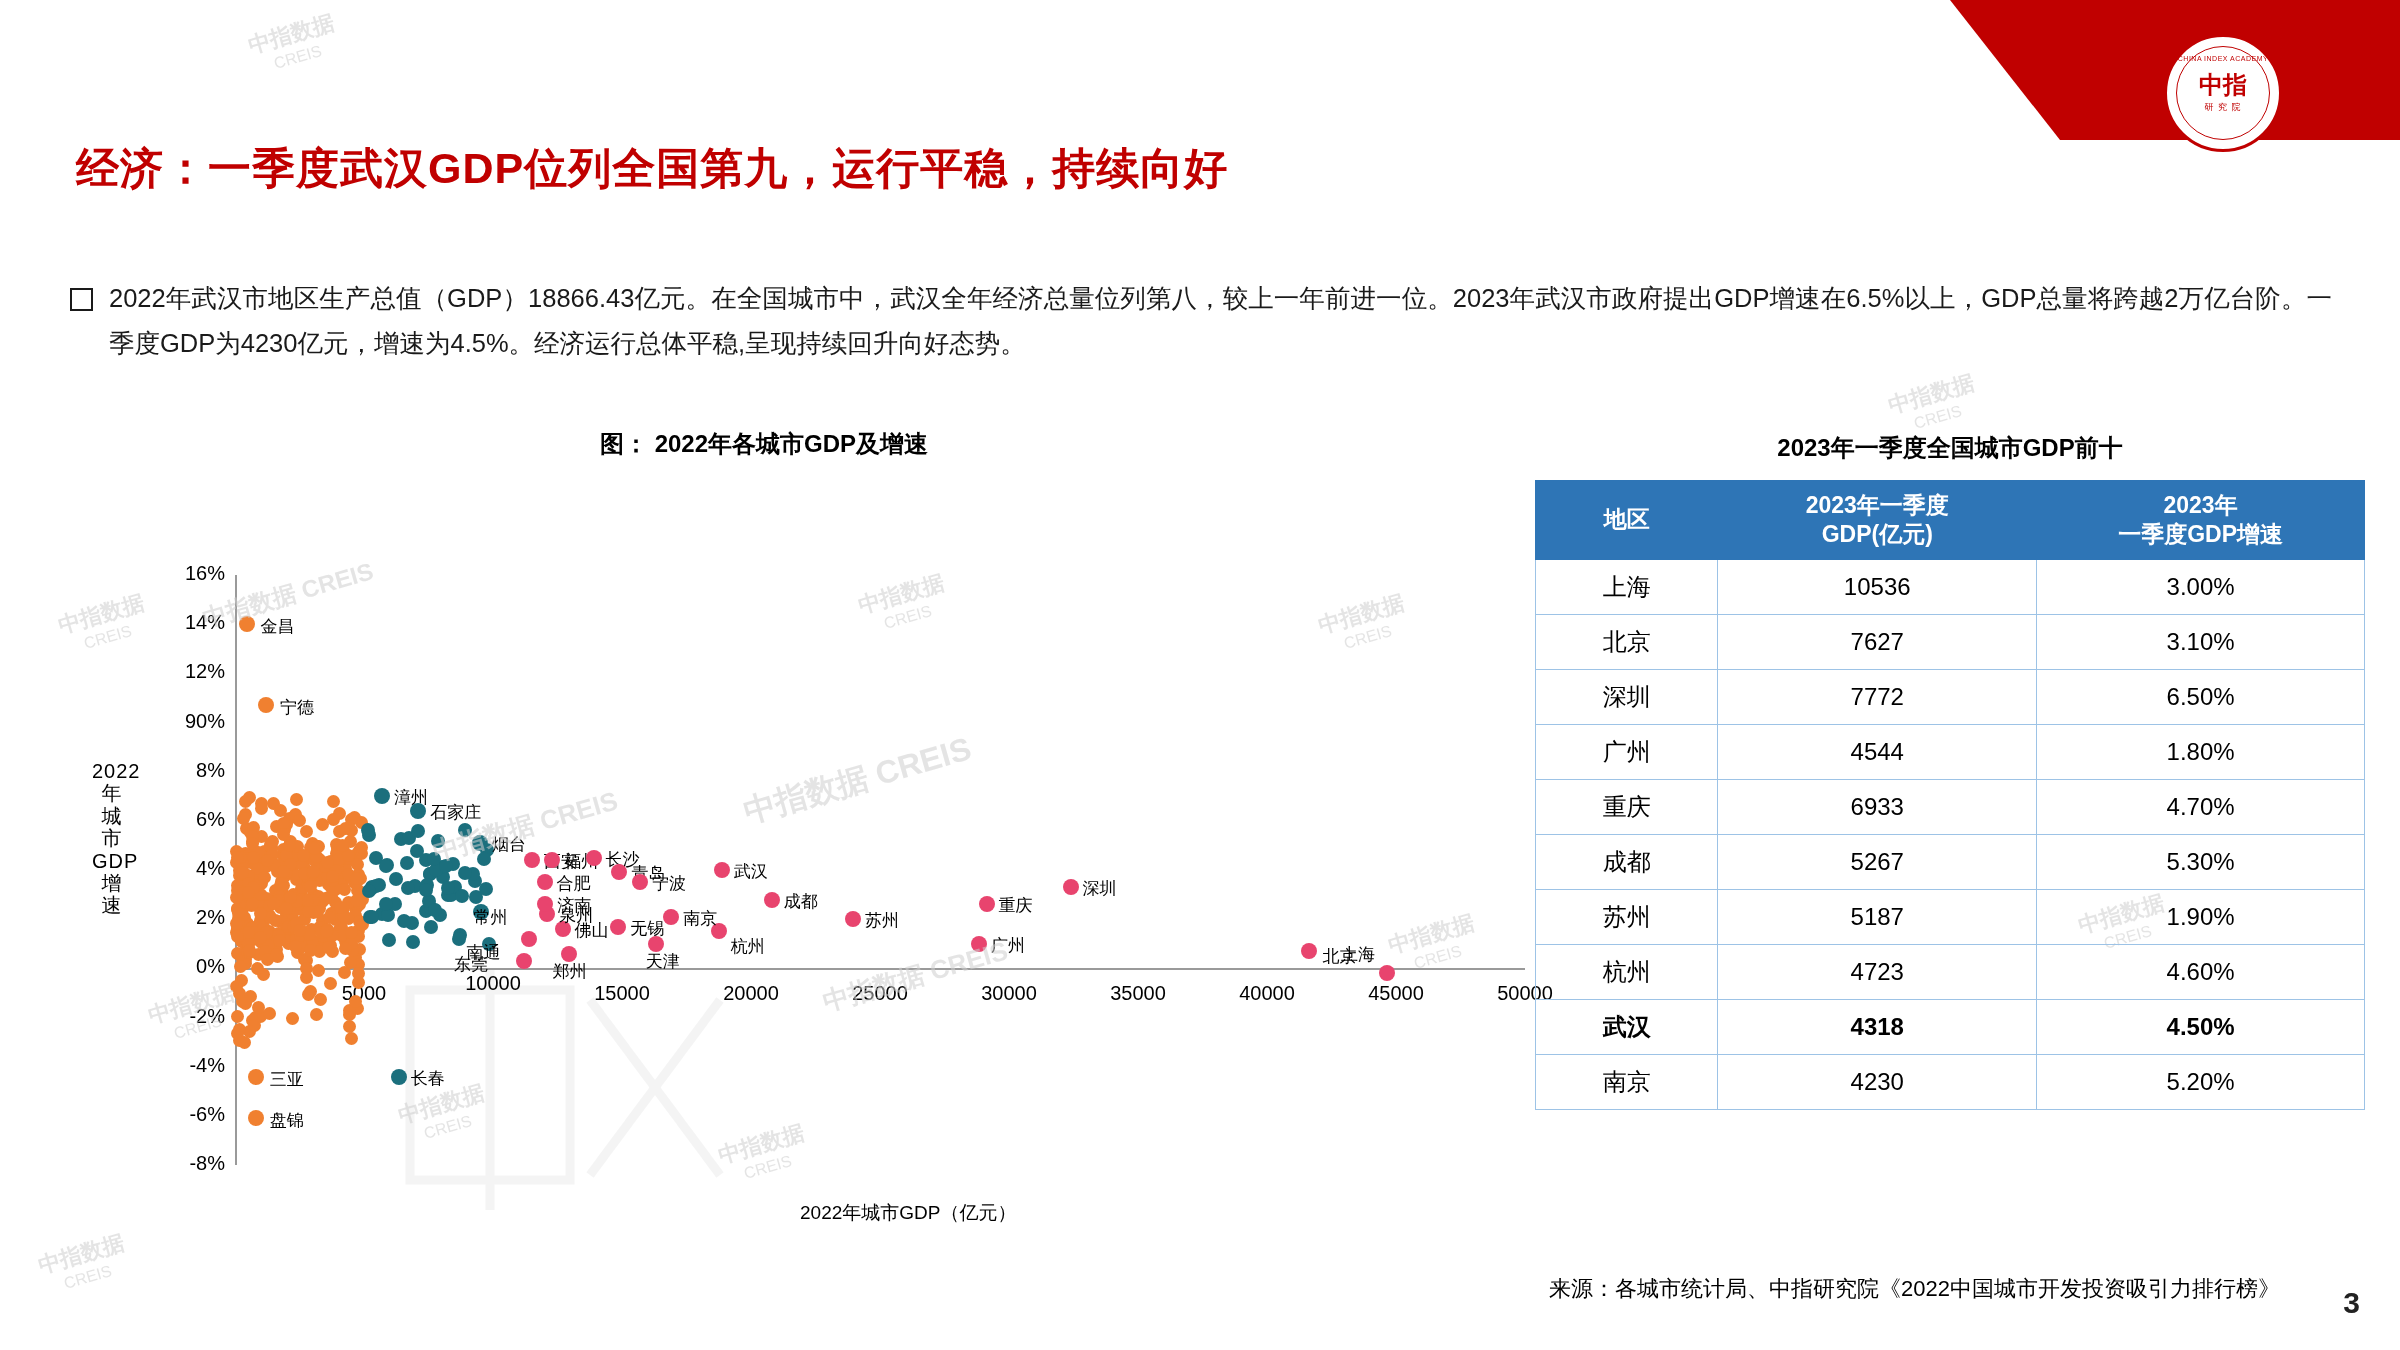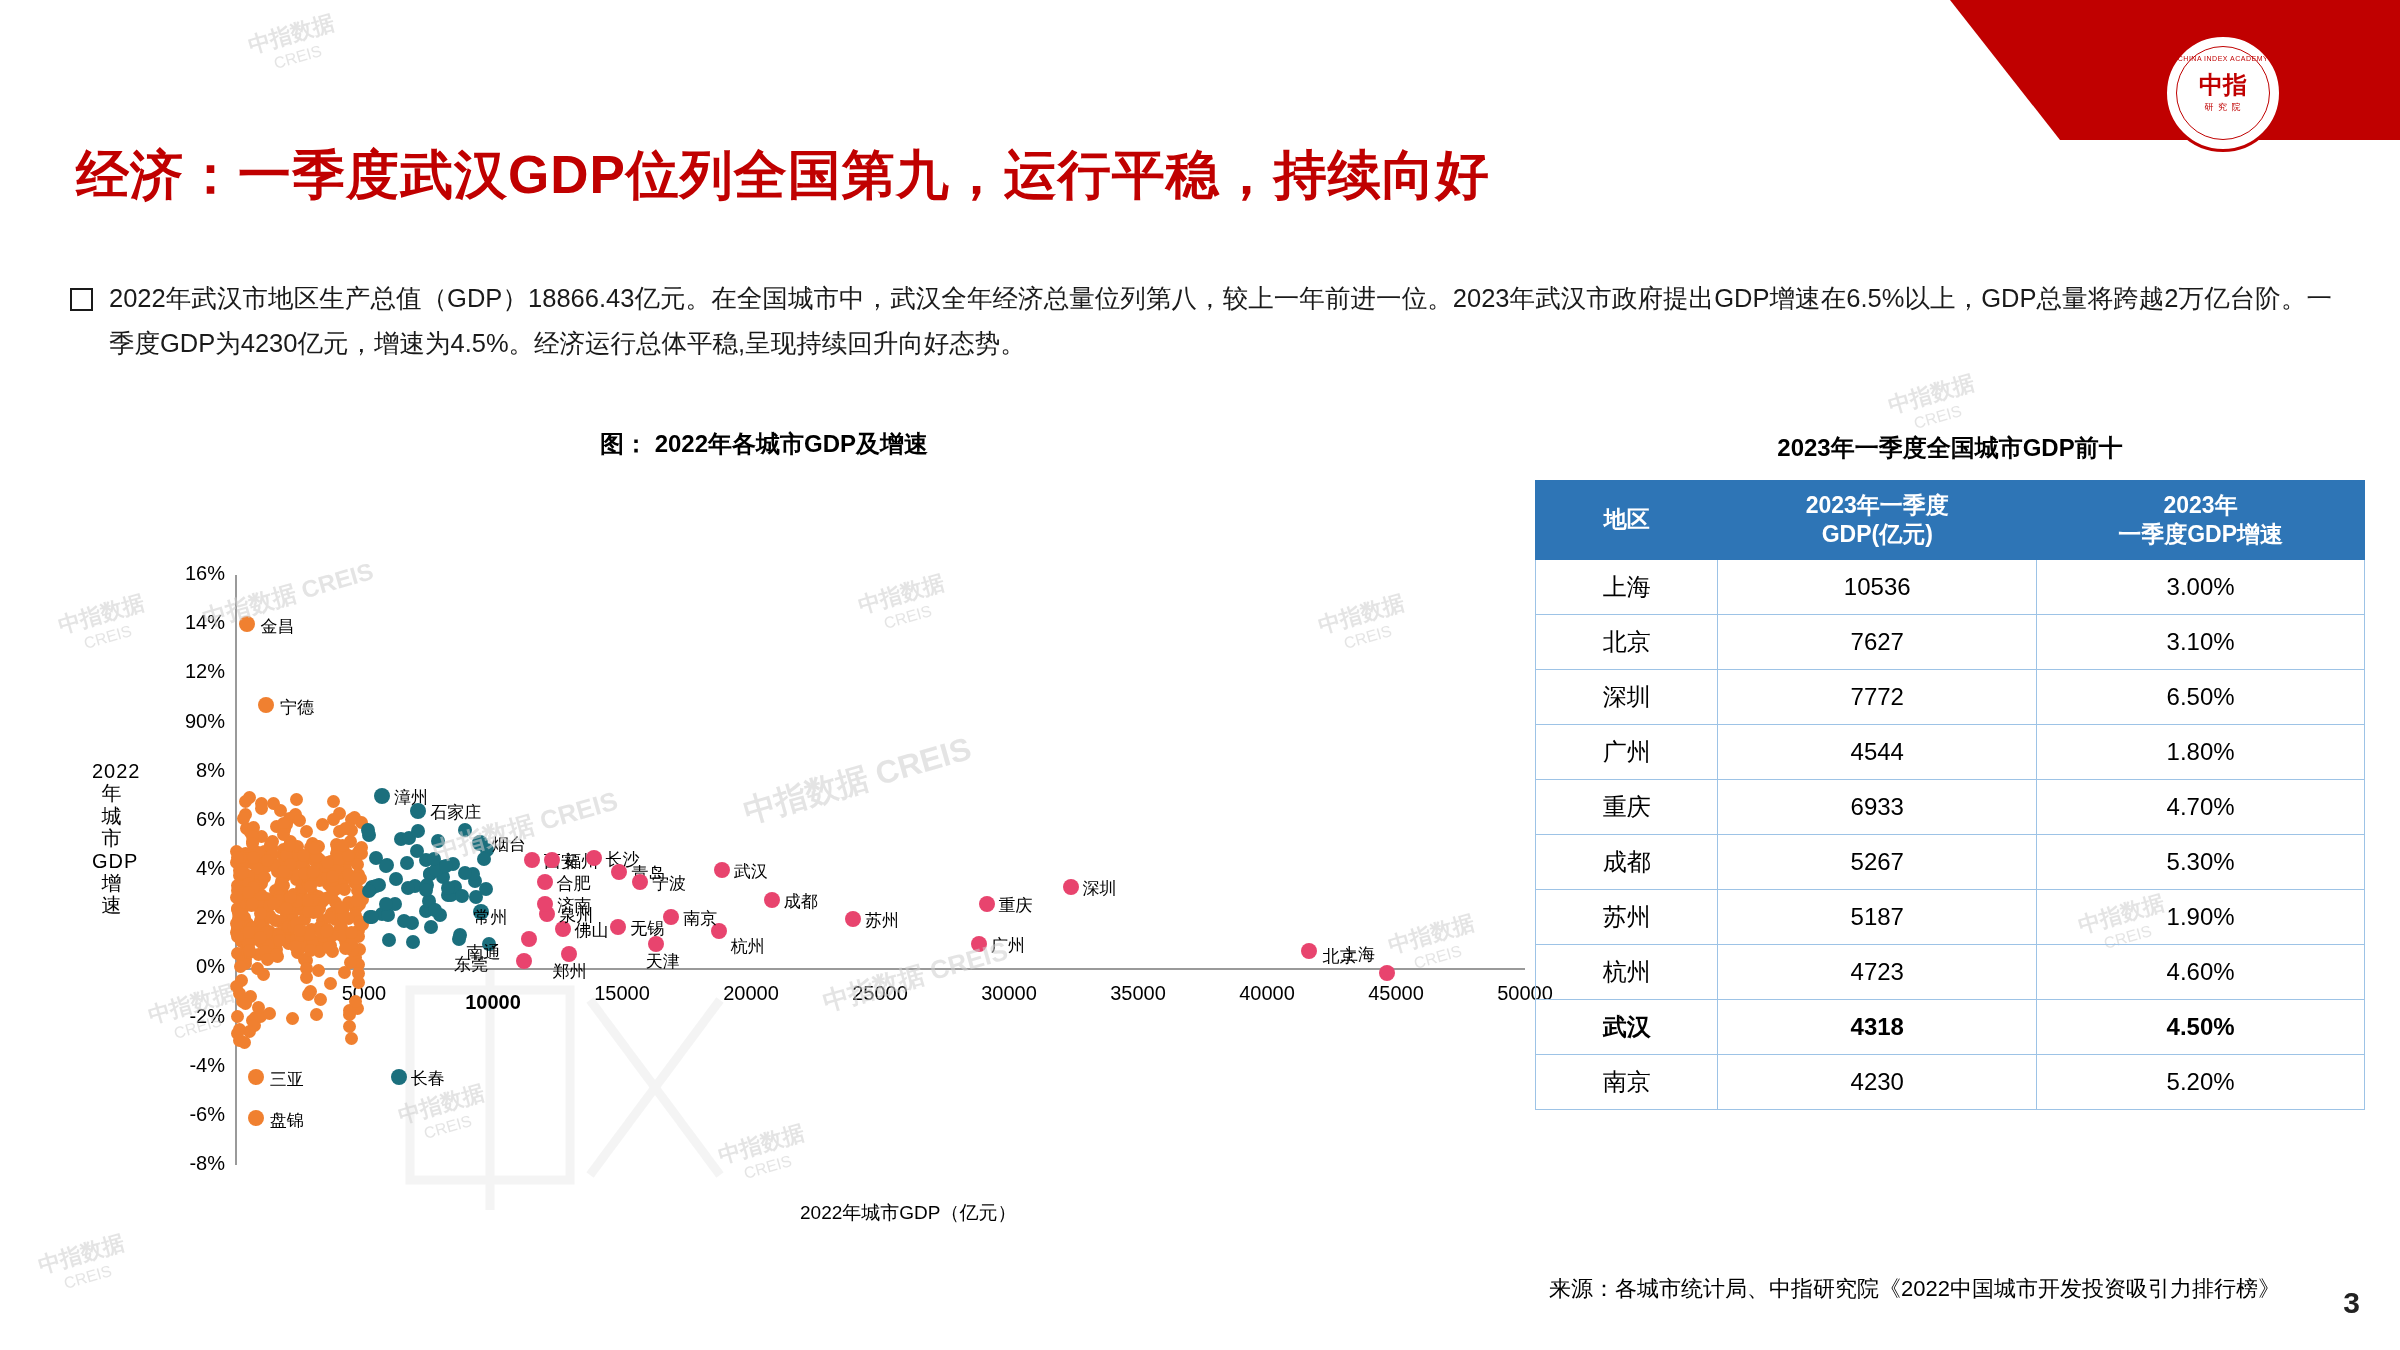--- a/index.html
+++ b/index.html
@@ -31,21 +31,21 @@
   }
   .logo .zz{font-size:24px;color:#c00000;font-weight:bold;line-height:1;}
   .logo .sub{font-size:9px;color:#c00000;margin-top:4px;letter-spacing:1px;}
   .logo .top-arc{
     position:absolute;top:8px;left:0;width:100%;text-align:center;
     font-size:7px;color:#c00000;letter-spacing:0.5px;
   }
   
   .title{
     position:absolute;left:76px;top:140px;
-    font-size:53px;font-weight:bold;color:#c00000;
+    font-size:43px;font-weight:bold;color:#c00000;
     letter-spacing:1px;white-space:nowrap;
   }
   
   .bullet-wrap{
     position:absolute;left:70px;top:276px;width:2262px;
     display:flex;gap:16px;
   }
   .bullet-sq{
     width:19px;height:19px;border:2.5px solid #1a1a1a;flex:0 0 auto;margin-top:12px;
   }
@@ -167,21 +167,21 @@
     <div class="ytick" style="left: 103px; top: 395.333px;">0%</div>
     <div class="ytick" style="left: 103px; top: 346.167px;">2%</div>
     <div class="ytick" style="left: 103px; top: 297px;">4%</div>
     <div class="ytick" style="left: 103px; top: 247.833px;">6%</div>
     <div class="ytick" style="left: 103px; top: 198.667px;">8%</div>
     <div class="ytick" style="left: 103px; top: 149.5px;">90%</div>
     <div class="ytick" style="left: 103px; top: 100.333px;">12%</div>
     <div class="ytick" style="left: 103px; top: 51.1667px;">14%</div>
     <div class="ytick" style="left: 103px; top: 2px;">16%</div>
     <div class="xtick" style="left: 259px; top: 422.333px;">5000</div>
-    <div class="xtick" style="left: 388px; top: 431px; font-weight: bold;">10000</div>
+    <div class="xtick" style="left: 388px; top: 412px;">10000</div>
     <div class="xtick" style="left: 517px; top: 422.333px;">15000</div>
     <div class="xtick" style="left: 646px; top: 422.333px;">20000</div>
     <div class="xtick" style="left: 775px; top: 422.333px;">25000</div>
     <div class="xtick" style="left: 904px; top: 422.333px;">30000</div>
     <div class="xtick" style="left: 1033px; top: 422.333px;">35000</div>
     <div class="xtick" style="left: 1162px; top: 422.333px;">40000</div>
     <div class="xtick" style="left: 1291px; top: 422.333px;">45000</div>
     <div class="xtick" style="left: 1420px; top: 422.333px;">50000</div>
     <div class="pt" style="left: 221.93px; top: 368.774px; width: 13px; height: 13px; background: rgb(240, 128, 48);"></div>
     <div class="pt" style="left: 215.765px; top: 326.013px; width: 13px; height: 13px; background: rgb(240, 128, 48);"></div>

